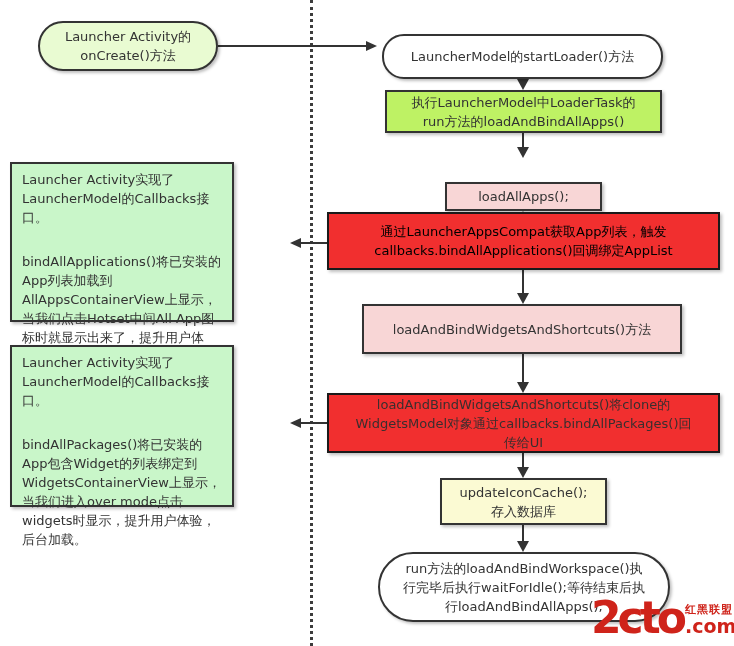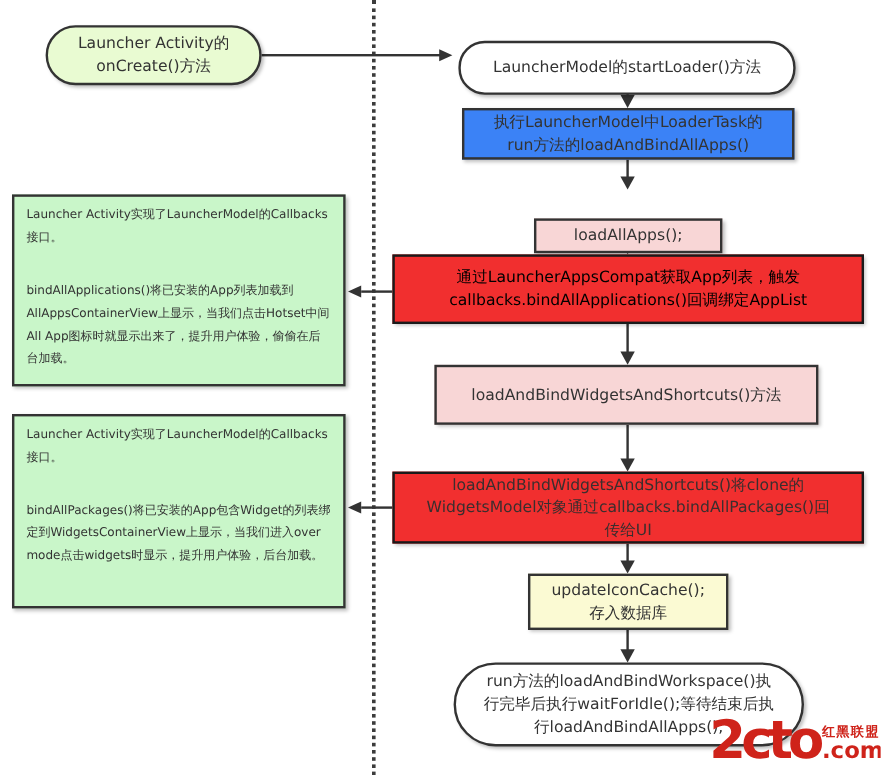--- a/index.html
+++ b/index.html
@@ -15,31 +15,31 @@
   .node {
     position:absolute; display:flex; flex-direction:column;
     align-items:center; justify-content:center;
     border:2px solid #333333; background:#ffffff;
     font-size:13px; line-height:19px; text-align:center;
     box-shadow:2px 2px 3px rgba(0,0,0,0.25);
   }
   .node .line { white-space:nowrap; }
   .stadium-start { left:38px; top:21px; width:180px; height:50px; border-radius:25px; background:#e9fbd2; }
   .stadium-top   { left:382px; top:23px; width:281px; height:45px; border-radius:22px; background:#ffffff;margin-top:11px; }
-  .rect-loader   { left:385px; top:90px; width:277px; height:43px; background:#3b82f6; }
+  .rect-loader   { left:385px; top:90px; width:277px; height:43px; background:#bef264; }
   .rect-pink1    { left:445px; top:158px; width:157px; height:29px; background:#f8d6d6;margin-top:24px; }
   .rect-red1     { left:327px; top:212px; width:393px; height:58px; background:#f12f2f; border-color:#1a1a1a; color:#000000; }
   .rect-pink2    { left:362px; top:304px; width:320px; height:50px; background:#f8d6d6; }
   .rect-red2     { left:327px; top:393px; width:393px; height:60px; background:#f12f2f; border-color:#1a1a1a; color:#3b2e2e; }
   .rect-yellow   { left:440px; top:478px; width:167px; height:47px; background:#fbfad3; }
   .stadium-end   { left:378px; top:552px; width:292px; height:70px; border-radius:35px; background:#ffffff; }
   .note {
-    position:absolute; left:10px; width:278px;
+    position:absolute; left:10px; width:224px;
     border:2px solid #333333; background:#c9f6c9;
-    font-size:10px; line-height:19px; text-align:left;
+    font-size:13px; line-height:19px; text-align:left;
     padding:6px 10px; box-shadow:2px 2px 3px rgba(0,0,0,0.25);
   }
   .note-1 { top:162px; height:160px; }
   .note-2 { top:345px; height:162px; }
   .note p + p { margin-top:25px; }
   .aline-v { position:absolute; width:2px; background:#333333; }
   .ahead-down {
     position:absolute; width:0; height:0;
     border-left:6px solid transparent; border-right:6px solid transparent;
     border-top:11px solid #333333;

